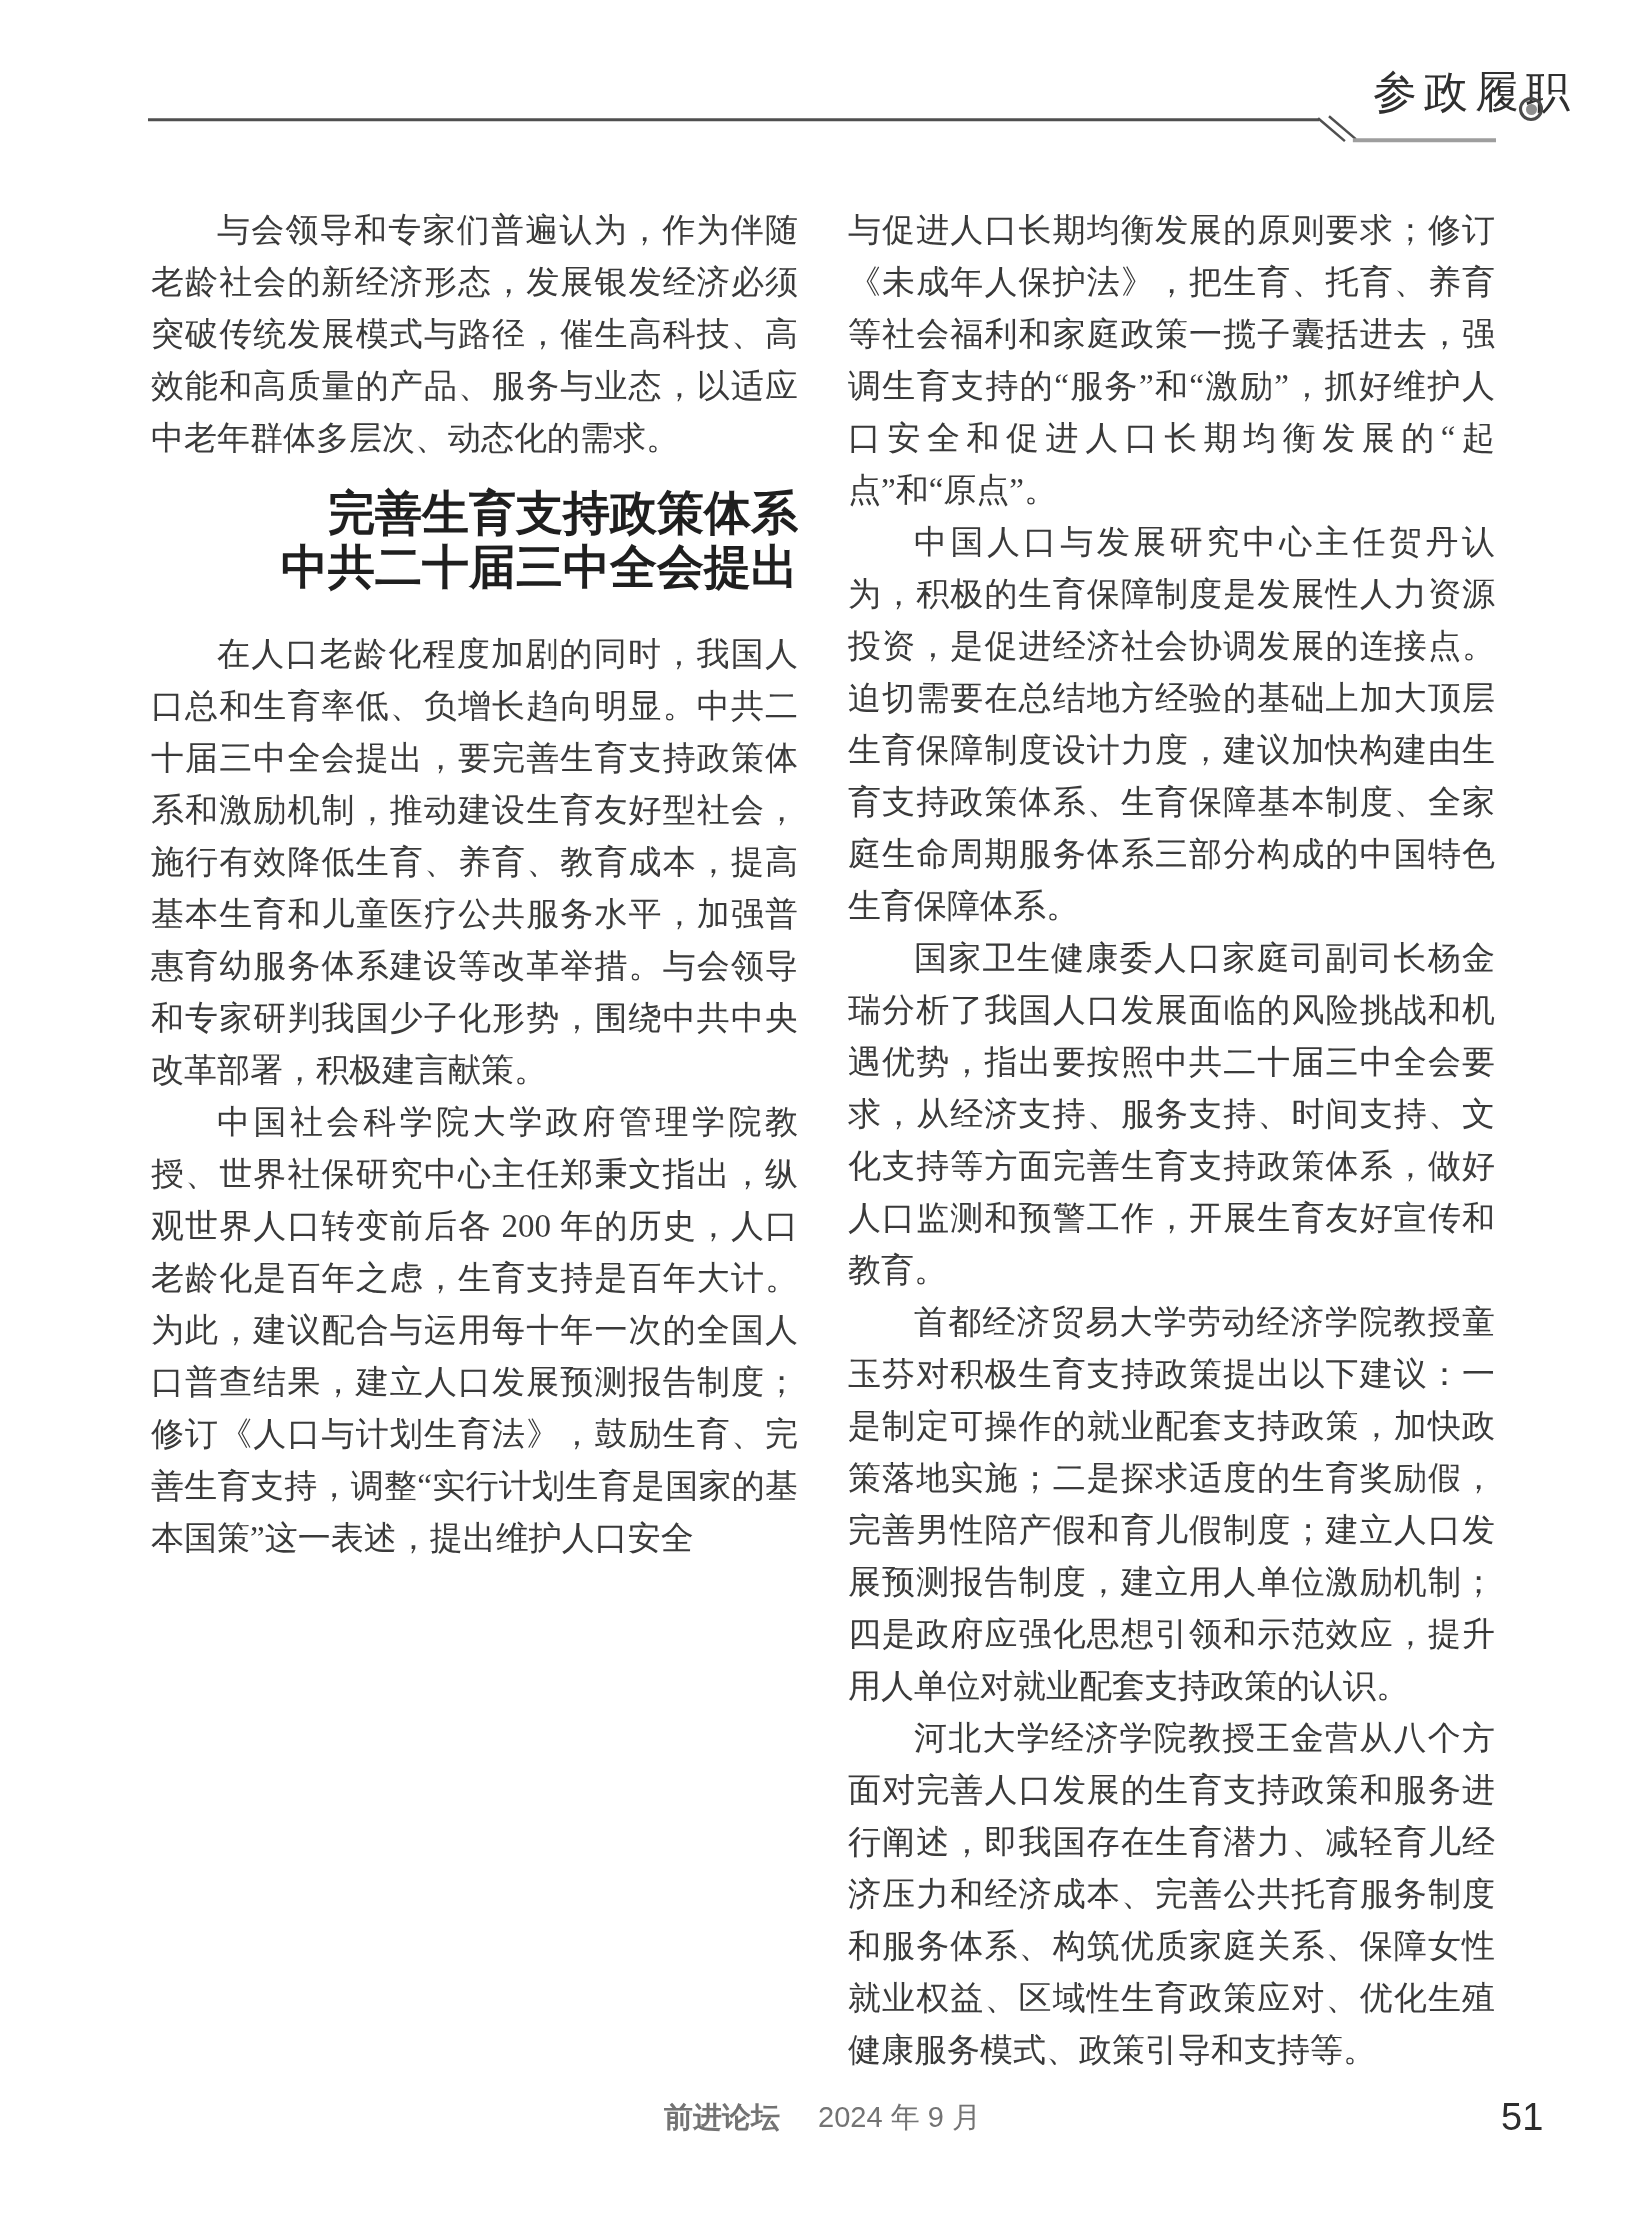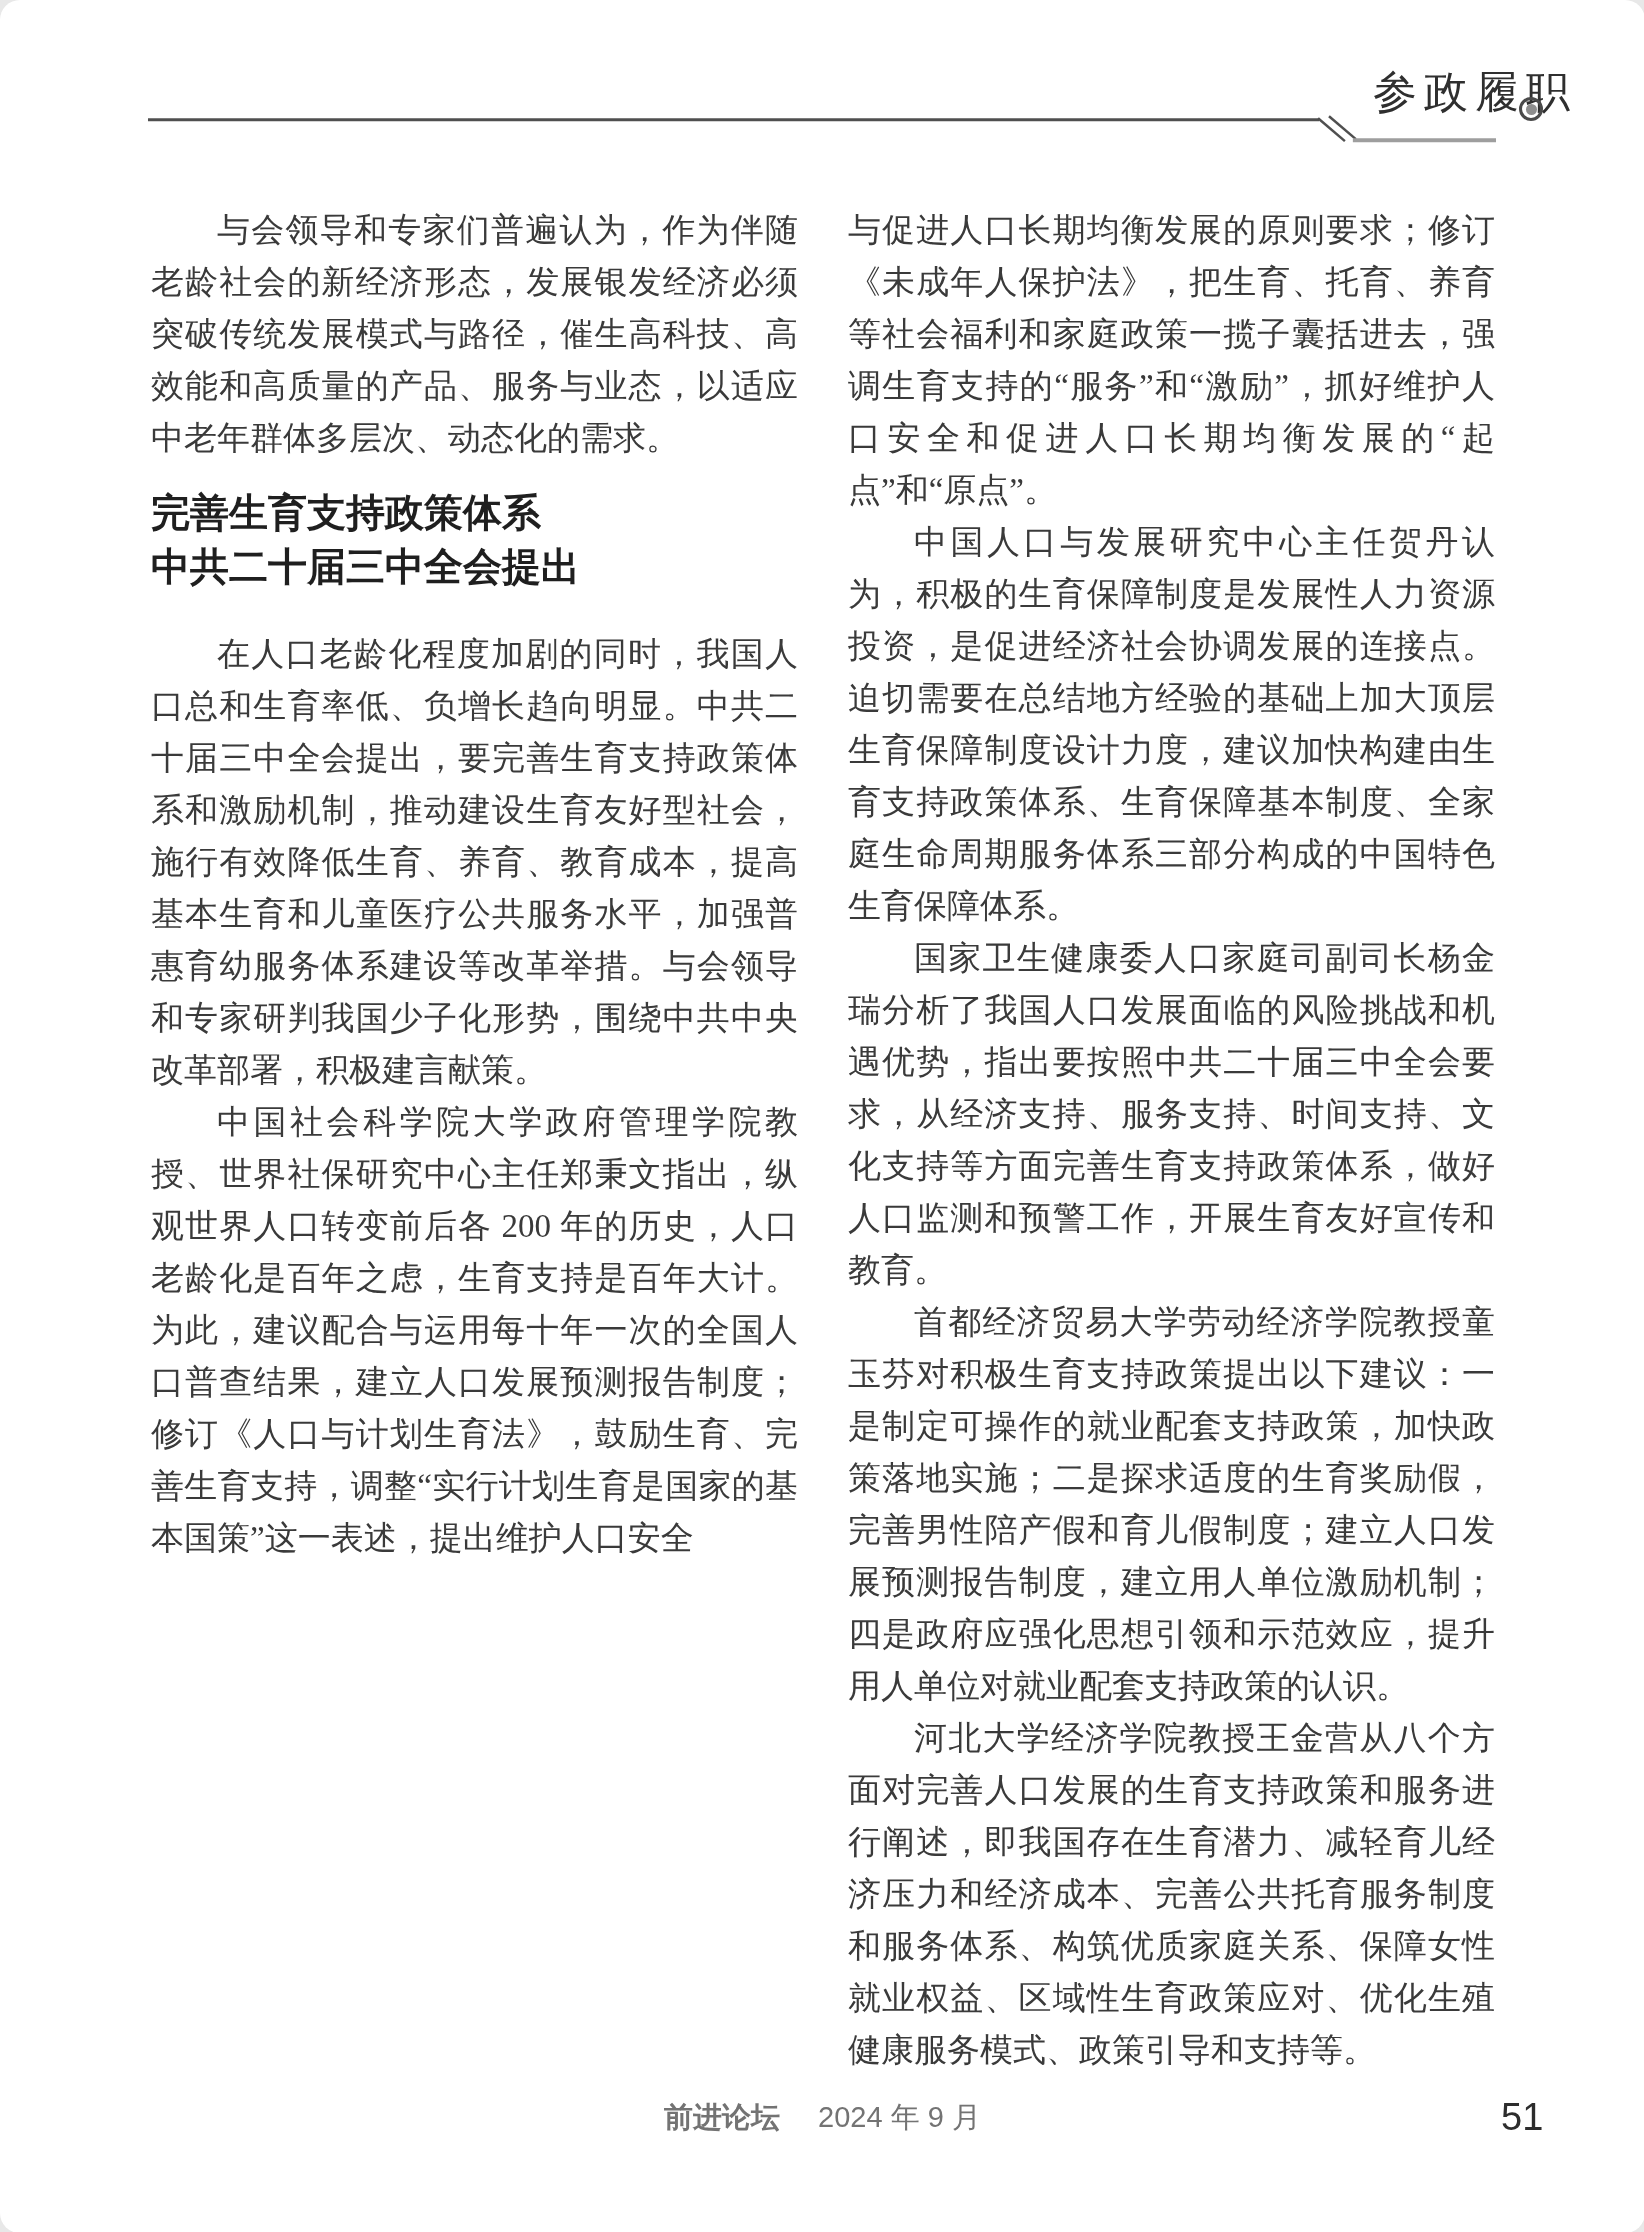--- a/index.html
+++ b/index.html
@@ -5,21 +5,20 @@
   html, body { margin: 0; padding: 0; background: #e8e8e8; }
   .page {
     position: relative;
     width: 1645px;
     height: 2233px;
     margin: 0 auto;
     background: #ffffff;
     font-family: "Liberation Serif", "DejaVu Serif", serif;
     color: #3a3a3a;
     overflow: hidden;
-    border-radius: 20px;
   }
 
   
   .header-rule-svg { position: absolute; left: 0; top: 0; }
   .header-title {
     position: absolute;
     left: 1373px;
     top: 70px;
     font-size: 44px;
     line-height: 46px;
@@ -58,24 +57,24 @@
     text-align: justify;
     color: #3a3a3a;
   }
   .column-left  { left: 151px; }
   .column-right { left: 848px; }
   .column p { margin: 0; text-indent: 66px; }
   .column p.no-indent { text-indent: 0; }
 
   .section-heading {
     margin: 22px 0 34px 0;
-    text-align: left;
+    text-align: right;
     font-family: "Liberation Sans", "DejaVu Sans", sans-serif;
     font-weight: bold;
-    font-size: 39px;
+    font-size: 47px;
     line-height: 54px;
     color: #1f1f1f;
   }
 
   
   .footer-center {
     position: absolute;
     left: 0;
     top: 2097px;
     width: 100%;

